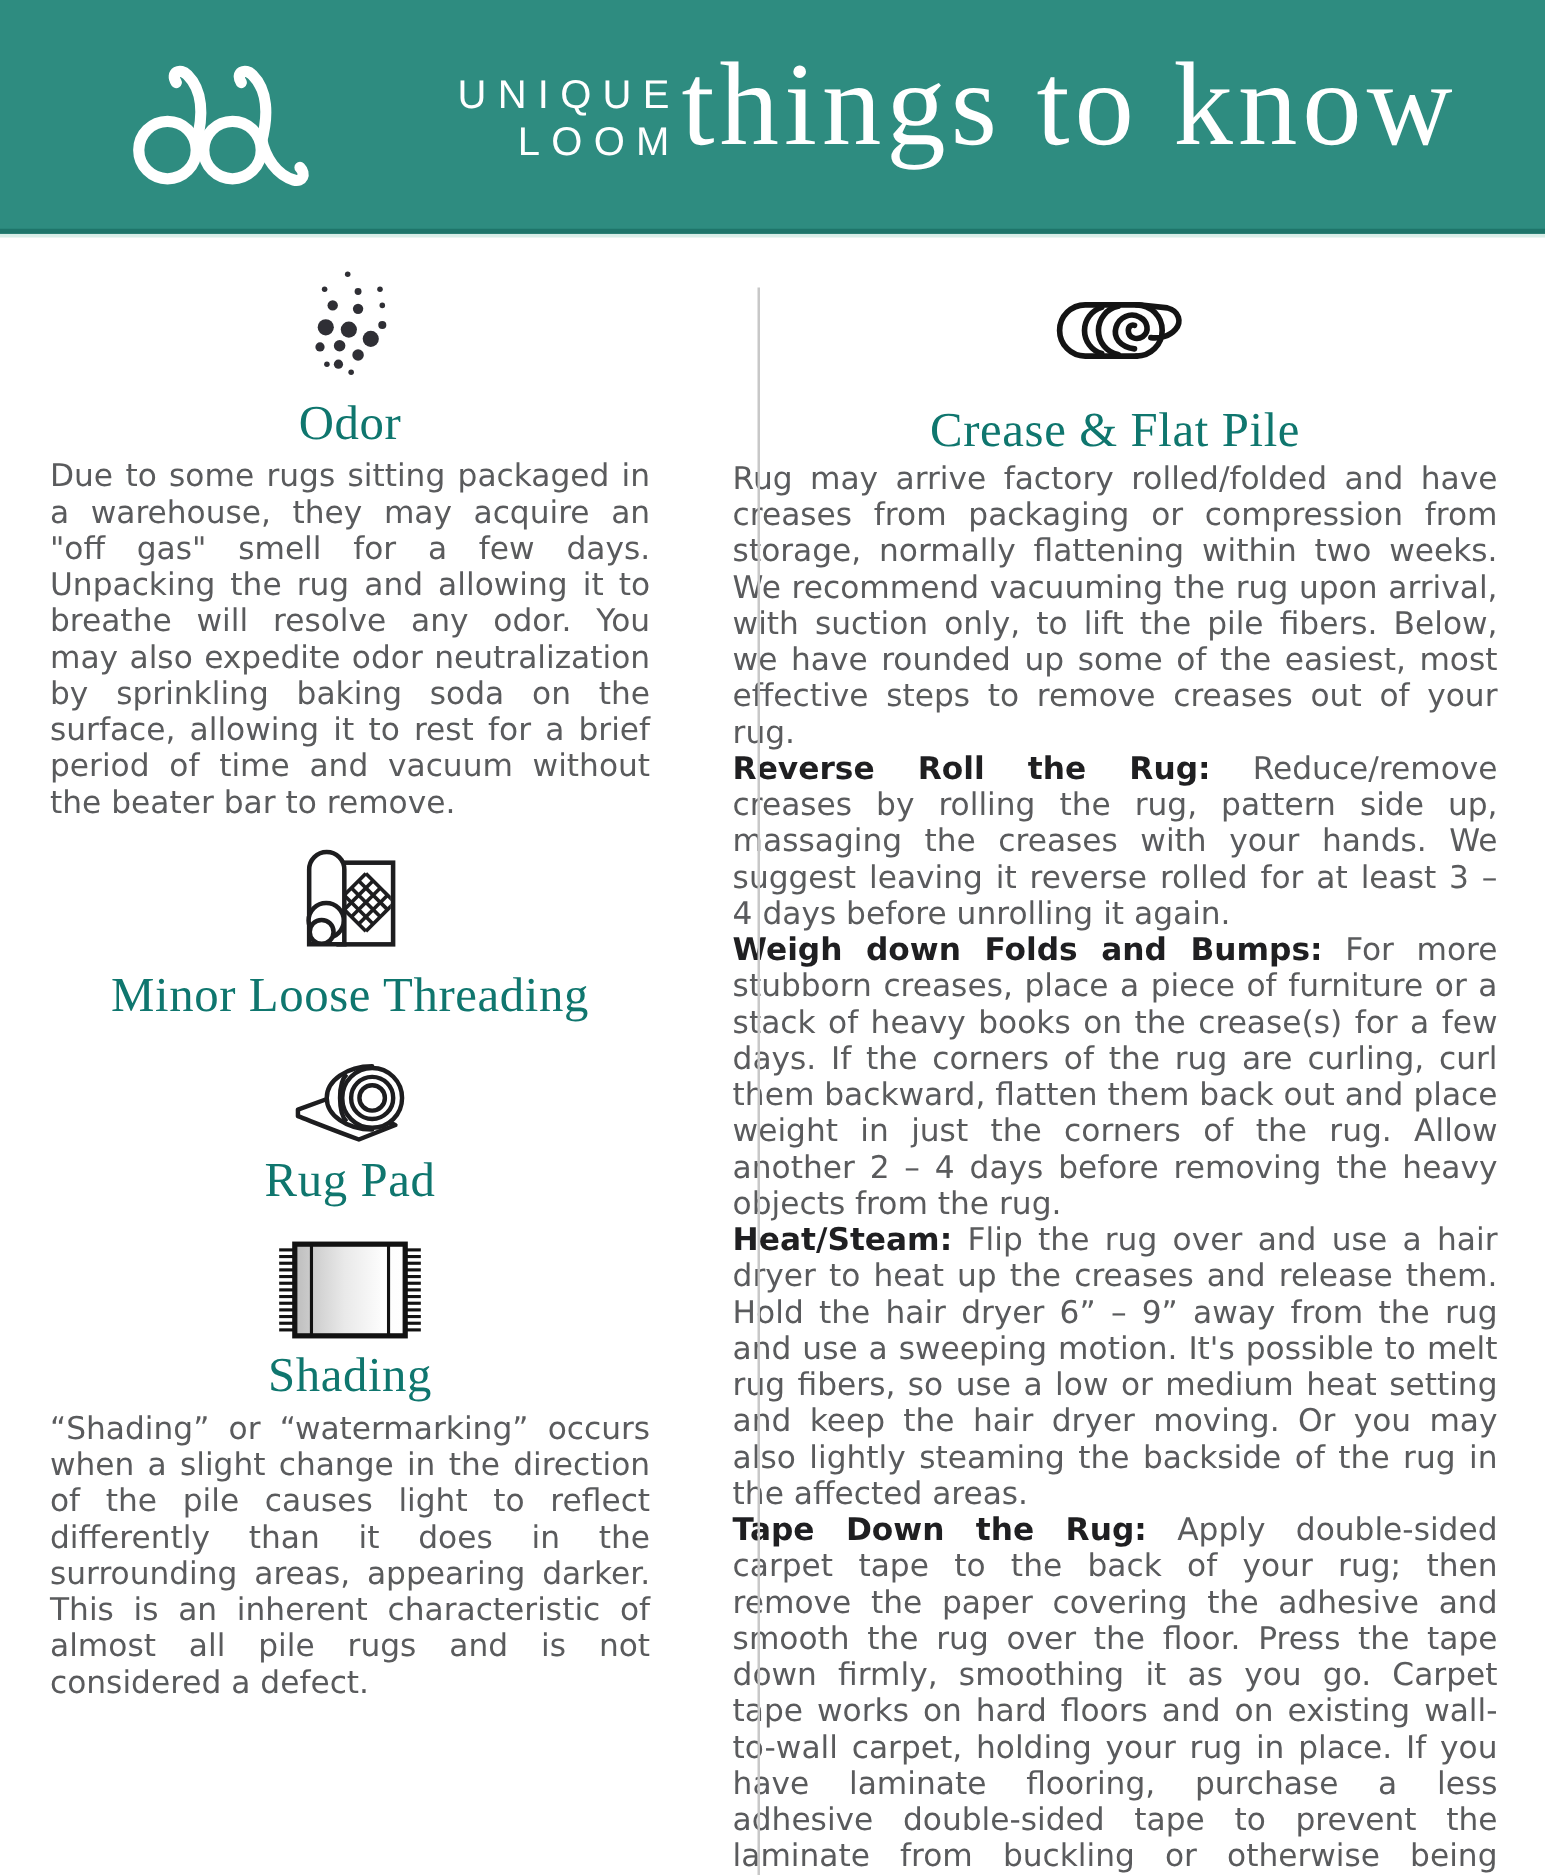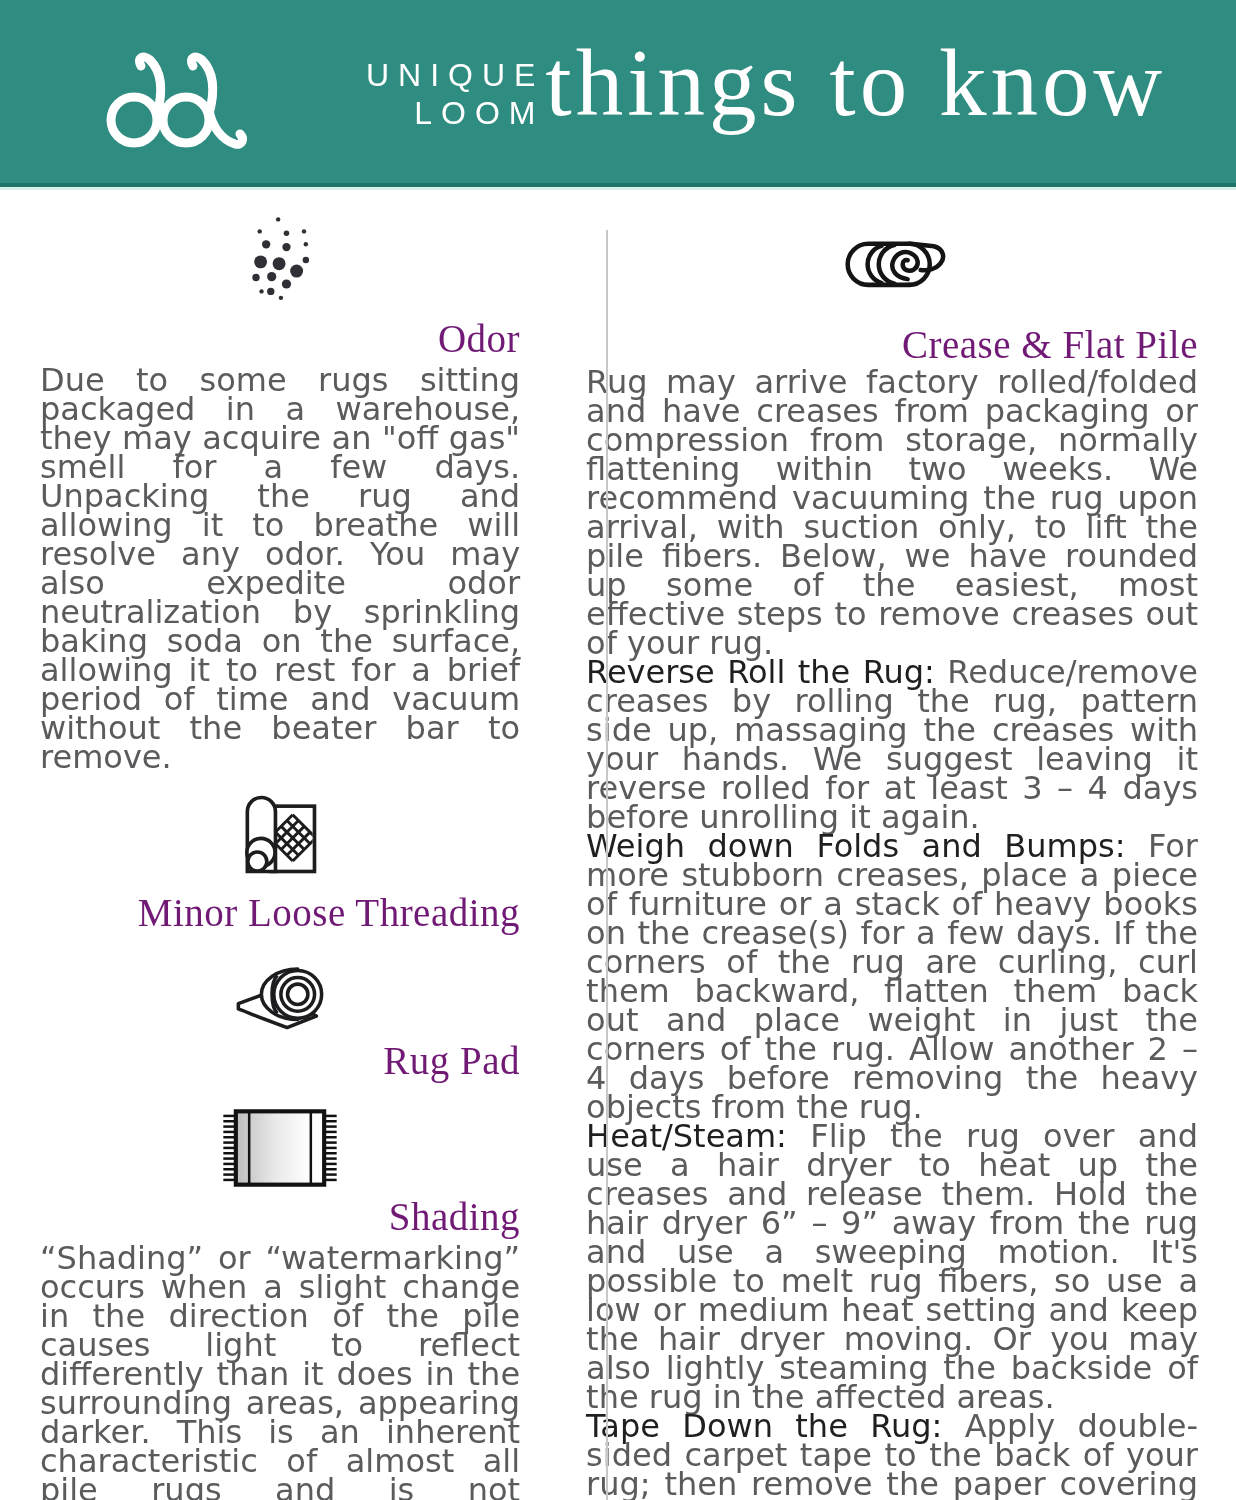--- a/index.html
+++ b/index.html
@@ -21,28 +21,28 @@
     font-family:"Liberation Serif",serif;font-weight:400;
     font-size:95px;letter-spacing:4px;white-space:nowrap;text-align:center;
   }
   
   .main{position:relative;display:flex;height:1310px;overflow:hidden;}
   .divider{position:absolute;left:606px;top:40px;bottom:0;width:2px;background:#C8C8C8;}
   .col-left{width:606px;box-sizing:border-box;padding:0 38px 0 40px;}
   .col-right{width:739px;box-sizing:border-box;padding:0 38px 0 28px;}
   .icon{display:block;margin-left:auto;margin-right:auto;}
   h2.sec{
-    margin:0;text-align:right;font-family:"Liberation Serif",serif;font-weight:400;
-    font-size:39px;line-height:46px;color:#701a75;letter-spacing:.5px;
+    margin:0;text-align:center;font-family:"Liberation Serif",serif;font-weight:400;
+    font-size:39px;line-height:46px;color:#0f766e;letter-spacing:.5px;
   }
   p.body{
-    margin:0;font-size:32px;line-height:29px;color:#5A5B5D;
+    margin:0;font-size:25px;line-height:29px;color:#5A5B5D;
     text-align:justify;
   }
-  p.body b{color:#1F1F21;font-weight:400;}
+  p.body b{color:#1F1F21;font-weight:700;}
   .step{margin-top:26px;}
 </style>
 </head>
 <body>
 
 <div class="header">
   <svg class="logo" width="160" height="108" viewBox="0 0 160 108">
     <g stroke="#ffffff" stroke-width="9" fill="none" stroke-linecap="round">
       <path d="M57 66 C63 44 62 24 50 12 C44 6 36 10 41 18"></path>
       <circle cx="34" cy="72" r="23"></circle>

